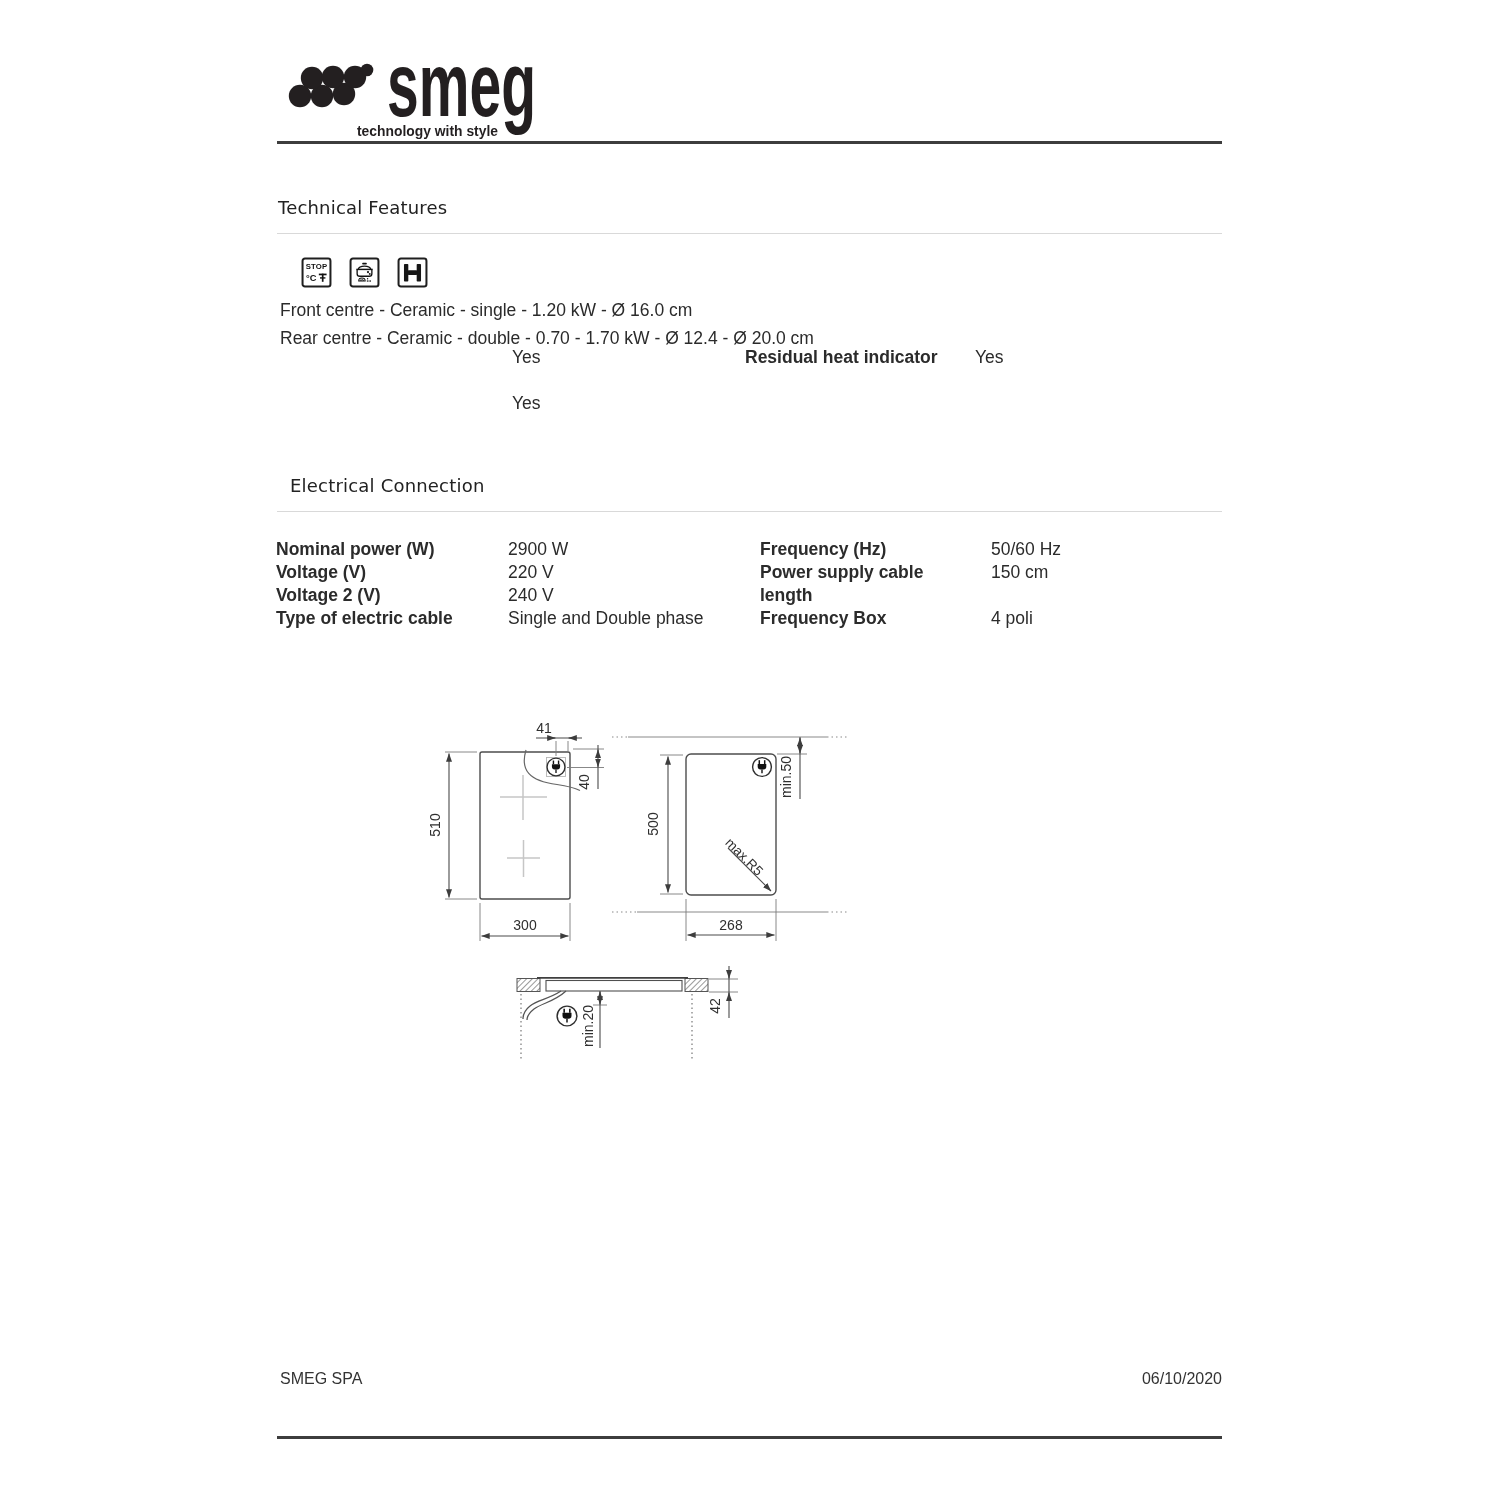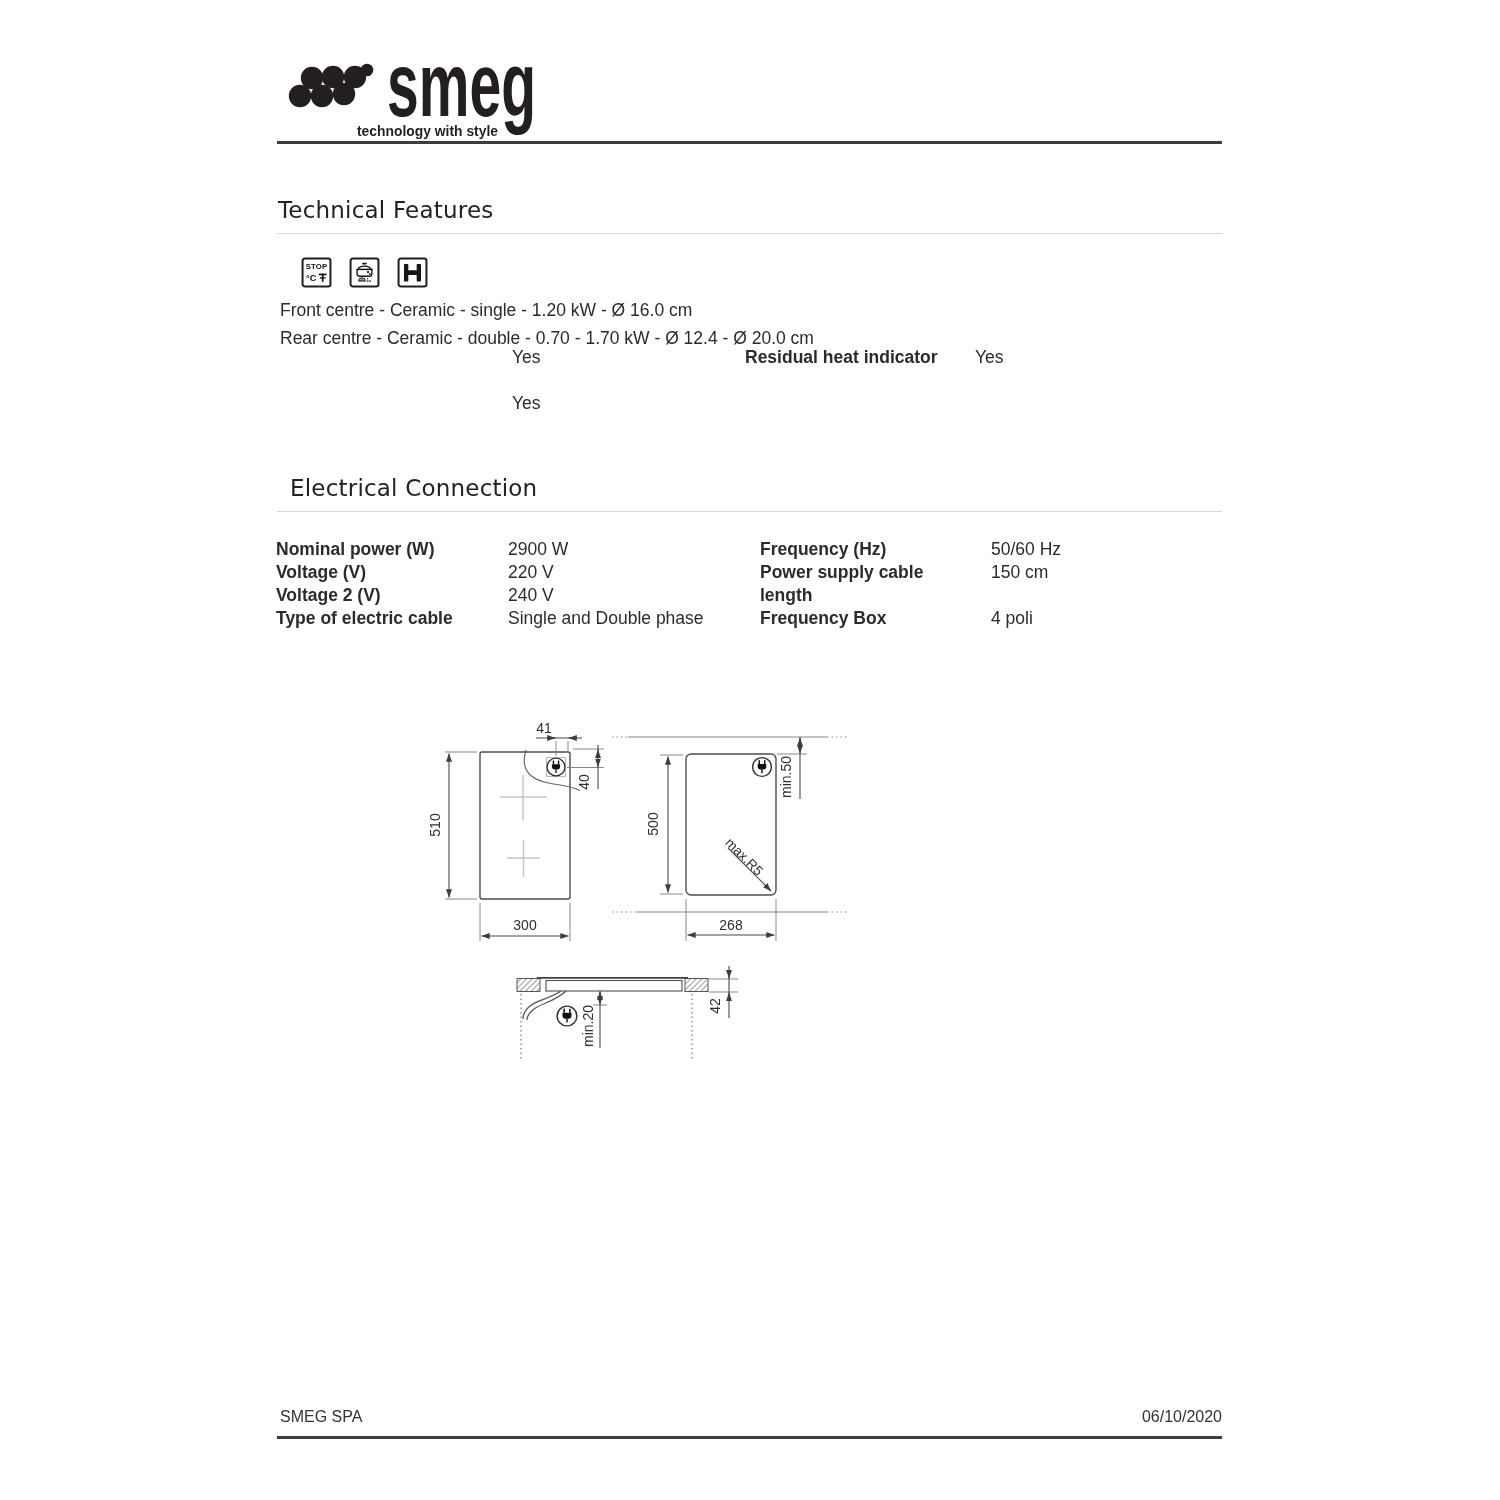--- a/index.html
+++ b/index.html
@@ -2,35 +2,35 @@
 <html><head>
 <meta charset="utf-8">
 <style>
   html,body{margin:0;padding:0;background:#fff;}
   .page{position:relative;width:1488px;height:1500px;background:#ffffff;overflow:hidden;
         font-family:"Liberation Sans",sans-serif;color:#2b2b2b;}
   .abs{position:absolute;}
   .rule-dark{position:absolute;left:277px;width:945px;height:3px;background:#3d3d3d;}
   .rule-light{position:absolute;left:277px;width:945px;height:1px;background:#d9d9d9;}
   .h-title{position:absolute;left:278px;font-family:"DejaVu Sans",sans-serif;
-           font-size:23px;font-weight:400;color:#222;letter-spacing:.2px;}
+           font-size:18px;font-weight:400;color:#222;letter-spacing:.2px;}
   .body-txt{font-size:17.5px;color:#2b2b2b;}
   .burners{position:absolute;left:280px;top:297px;line-height:27.5px;}
   .tbl{position:absolute;display:grid;}
   .tbl-ft{left:280px;top:347px;width:942px;grid-template-columns:232px 233px 230px 1fr;grid-auto-rows:46px;}
   .tbl-el{left:276px;top:538px;width:942px;grid-template-columns:232px 252px 231px 1fr;grid-auto-rows:23px;}
   .lbl{font-weight:700;font-size:17.5px;line-height:21.5px;}
   .tbl-el .lbl{line-height:23px;}
   .val{font-size:17.5px;line-height:21.5px;}
   .tbl-el .val{line-height:23px;}
   .lbl span{display:block;max-width:205px;}
   .icons-row{position:absolute;left:278px;top:257px;display:flex;gap:17px;padding-left:23px;}
   .icons-row svg{display:block;}
   .footer-rule{position:absolute;left:277px;top:1436px;width:945px;height:3px;background:#3d3d3d;}
-  .footer-txt{position:absolute;left:280px;top:1408px;width:942px;display:flex;
+  .footer-txt{position:absolute;left:280px;top:1370px;width:942px;display:flex;
               justify-content:space-between;font-size:16px;color:#333;}
   svg text{font-family:"Liberation Sans",sans-serif;}
 </style>
 </head>
 <body>
 
 <div class="page">
 
   <svg class="abs" style="left:285px;top:50px;" width="255" height="92" viewBox="0 0 255 92">
     <g fill="#231f20">

